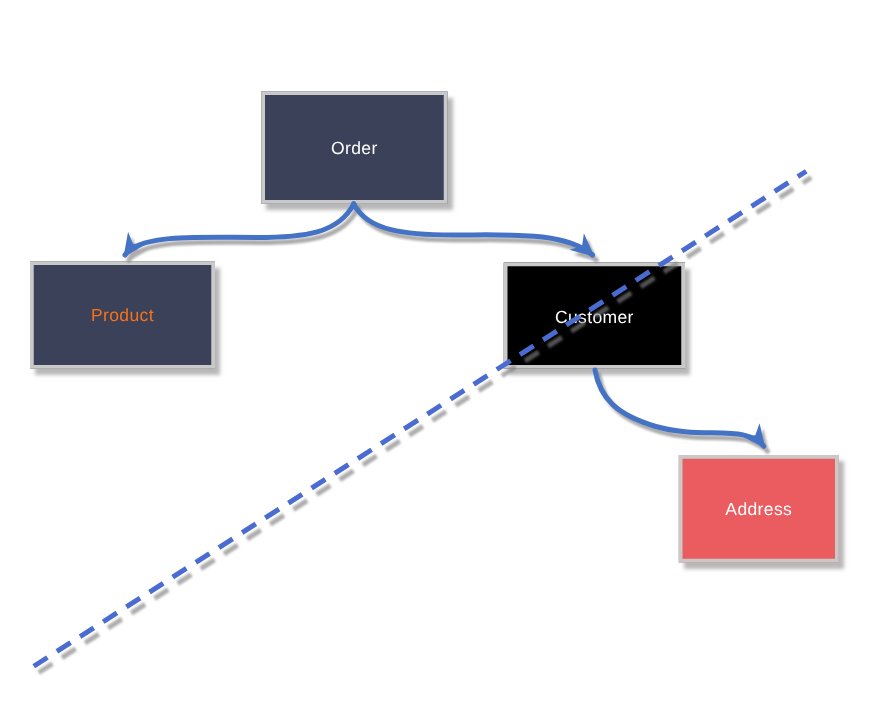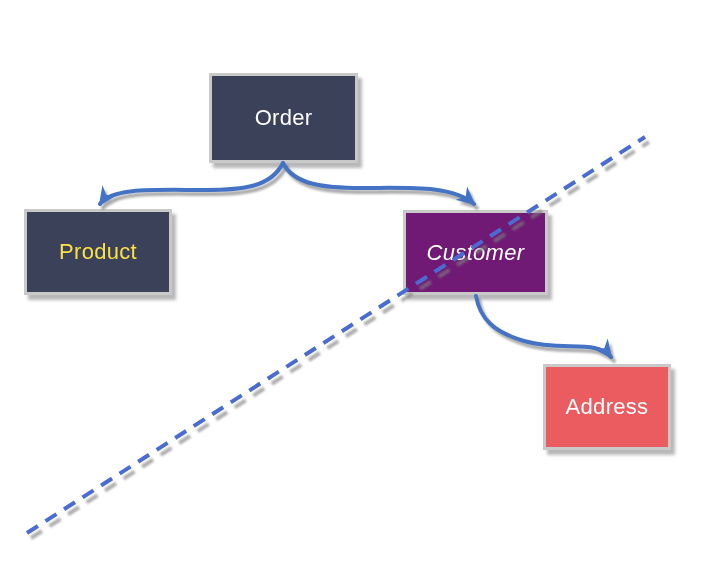--- a/index.html
+++ b/index.html
@@ -20,21 +20,21 @@
     box-sizing: border-box;
     border: 3px solid #c9c9c9;
     box-shadow: 4px 5px 3px rgba(125,125,125,0.55);
     display: flex;
     align-items: center;
     justify-content: center;
     z-index: 2;
     cursor: default;
   }
   .node-label {
-    font-size: 22px;
+    font-size: 14px;
     letter-spacing: 0.3px;
     user-select: none;
   }
   .edges {
     position: absolute;
     left: 0;
     top: 0;
     z-index: 3;
     pointer-events: none;
   }
@@ -58,25 +58,25 @@
 </style>
 </head>
 <body>
 
 <div class="canvas">
 
   <div class="node node-order" style="background-color: rgb(58, 65, 89); color: rgb(255, 255, 255);">
     <span class="node-label">Order</span>
   </div>
 
-  <div class="node node-product" style="background-color: rgb(58, 65, 89); color: #fde047;">
+  <div class="node node-product" style="background-color: rgb(58, 65, 89); color: #f97316;">
     <span class="node-label">Product</span>
   </div>
 
-  <div class="node node-customer" style="background-color: #701a75; color: rgb(255, 255, 255); font-style: italic;">
+  <div class="node node-customer" style="background-color: #000000; color: rgb(255, 255, 255);">
     <span class="node-label">Customer</span>
   </div>
 
   <div class="node node-address" style="background-color: rgb(234, 92, 95); color: rgb(255, 255, 255);">
     <span class="node-label">Address</span>
   </div>
 
   <svg class="edges" width="710" height="578" viewBox="0 0 710 578">
     <defs>
       <marker id="arrowhead" viewBox="0 0 10 10" refX="8.5" refY="5" markerWidth="5.2" markerHeight="5.2" orient="auto">

